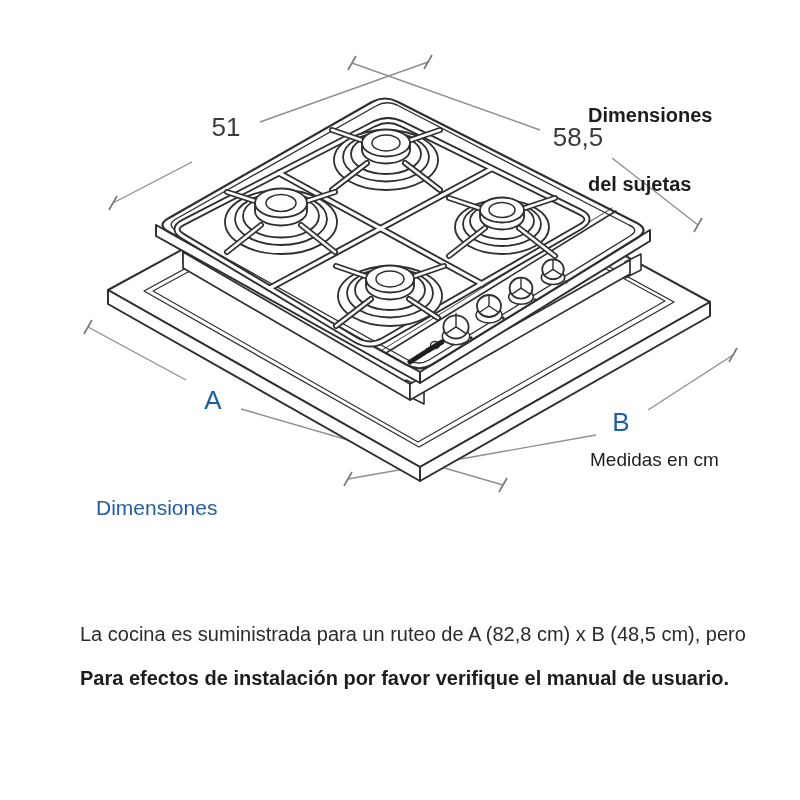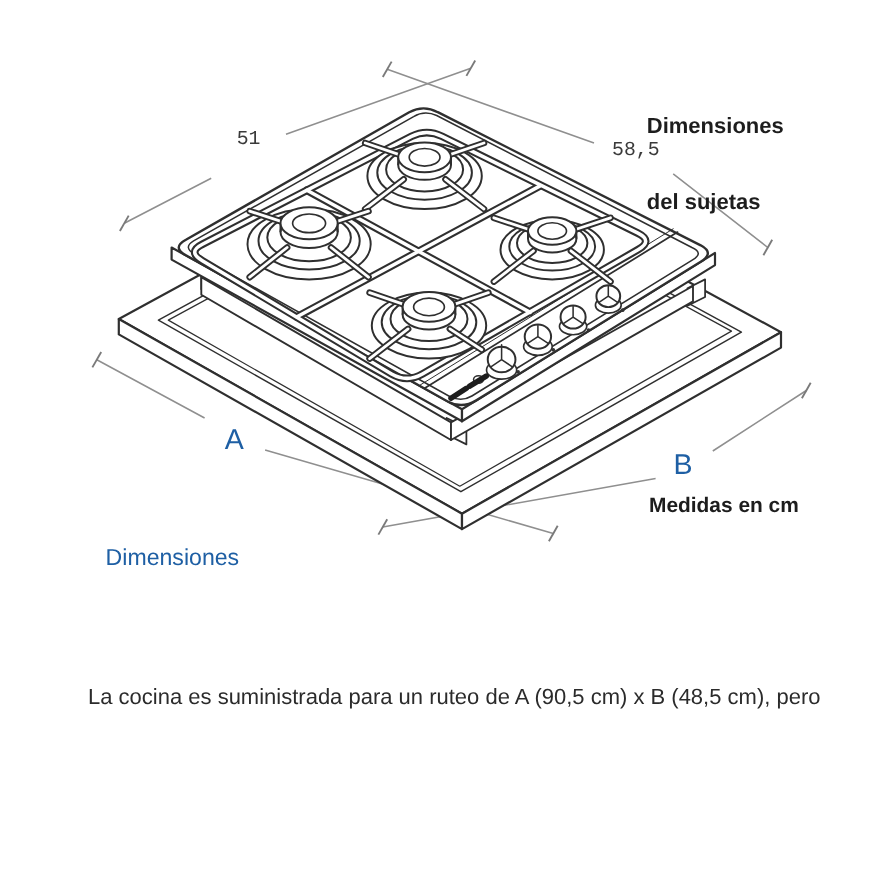--- a/index.html
+++ b/index.html
@@ -5,24 +5,24 @@
   :root{
     --blue:#1e5fa4; --ink:#1d1d1d; --dimnum:#3a3a3a; --art:#2f2f2f; --dimline:#8f8f8f;
   }
   html,body{margin:0;padding:0;background:#ffffff;}
   .page{position:relative;width:800px;height:800px;background:#fff;overflow:hidden;
         font-family:"Liberation Sans", sans-serif;}
   .diagram{position:absolute;left:0;top:0;width:800px;height:580px;}
   .diagram svg{position:absolute;left:0;top:0;}
   .lbl{position:absolute;white-space:pre;}
   .lbl-bold-title{font-size:20px;font-weight:bold;color:var(--ink);line-height:23px;}
-  .dim-num{font-size:18px;color:var(--dimnum);transform:translate(-50%,-50%);font-family:Liberation Mono, monospace;}
+  .dim-num{font-size:26px;color:var(--dimnum);transform:translate(-50%,-50%);}
   .dim-letter{font-size:26px;color:var(--blue);transform:translate(-50%,-50%);}
   .install-lbl{font-size:21px;color:var(--blue);line-height:27px;}
-  .units-lbl{font-size:19px;font-weight:bold;color:var(--ink);}
+  .units-lbl{font-size:19px;font-weight:normal;color:var(--ink);}
   .paras{position:absolute;left:80px;top:620px;width:680px;color:#2a2a2a;}
   .para1{font-size:20px;line-height:29px;color:#2b2b2b;}
   .para2{margin-top:17px;font-size:20px;font-weight:bold;line-height:24px;color:var(--ink);}
 </style>
 </head>
 <body>
 
 <div class="page">
   <div class="diagram">
 
@@ -231,18 +231,19 @@
     <div class="lbl dim-letter" style="left:213px;top:400px;">A</div>
     <div class="lbl dim-letter" style="left:621px;top:422px;">B</div>
     <div class="lbl install-lbl" style="left:96px;top:440px;">
       <div>Dimensiones</div>
     </div>
     <div class="lbl units-lbl" style="left:590px;top:449px;">Medidas en cm</div>
   </div>
 
   <div class="paras">
     <div class="para1">
-      <div>La cocina es suministrada para un ruteo de A (90,5 cm) x B (48,5 cm), pero</div>
+      <div>La cocina es suministrada para un ruteo de A (82,8 cm) x B (48,5 cm), pero</div>
     </div>
     <div class="para2">
+      <div>Para efectos de instalación por favor verifique el manual de usuario.</div>
     </div>
   </div>
 </div>
 
 </body></html>

